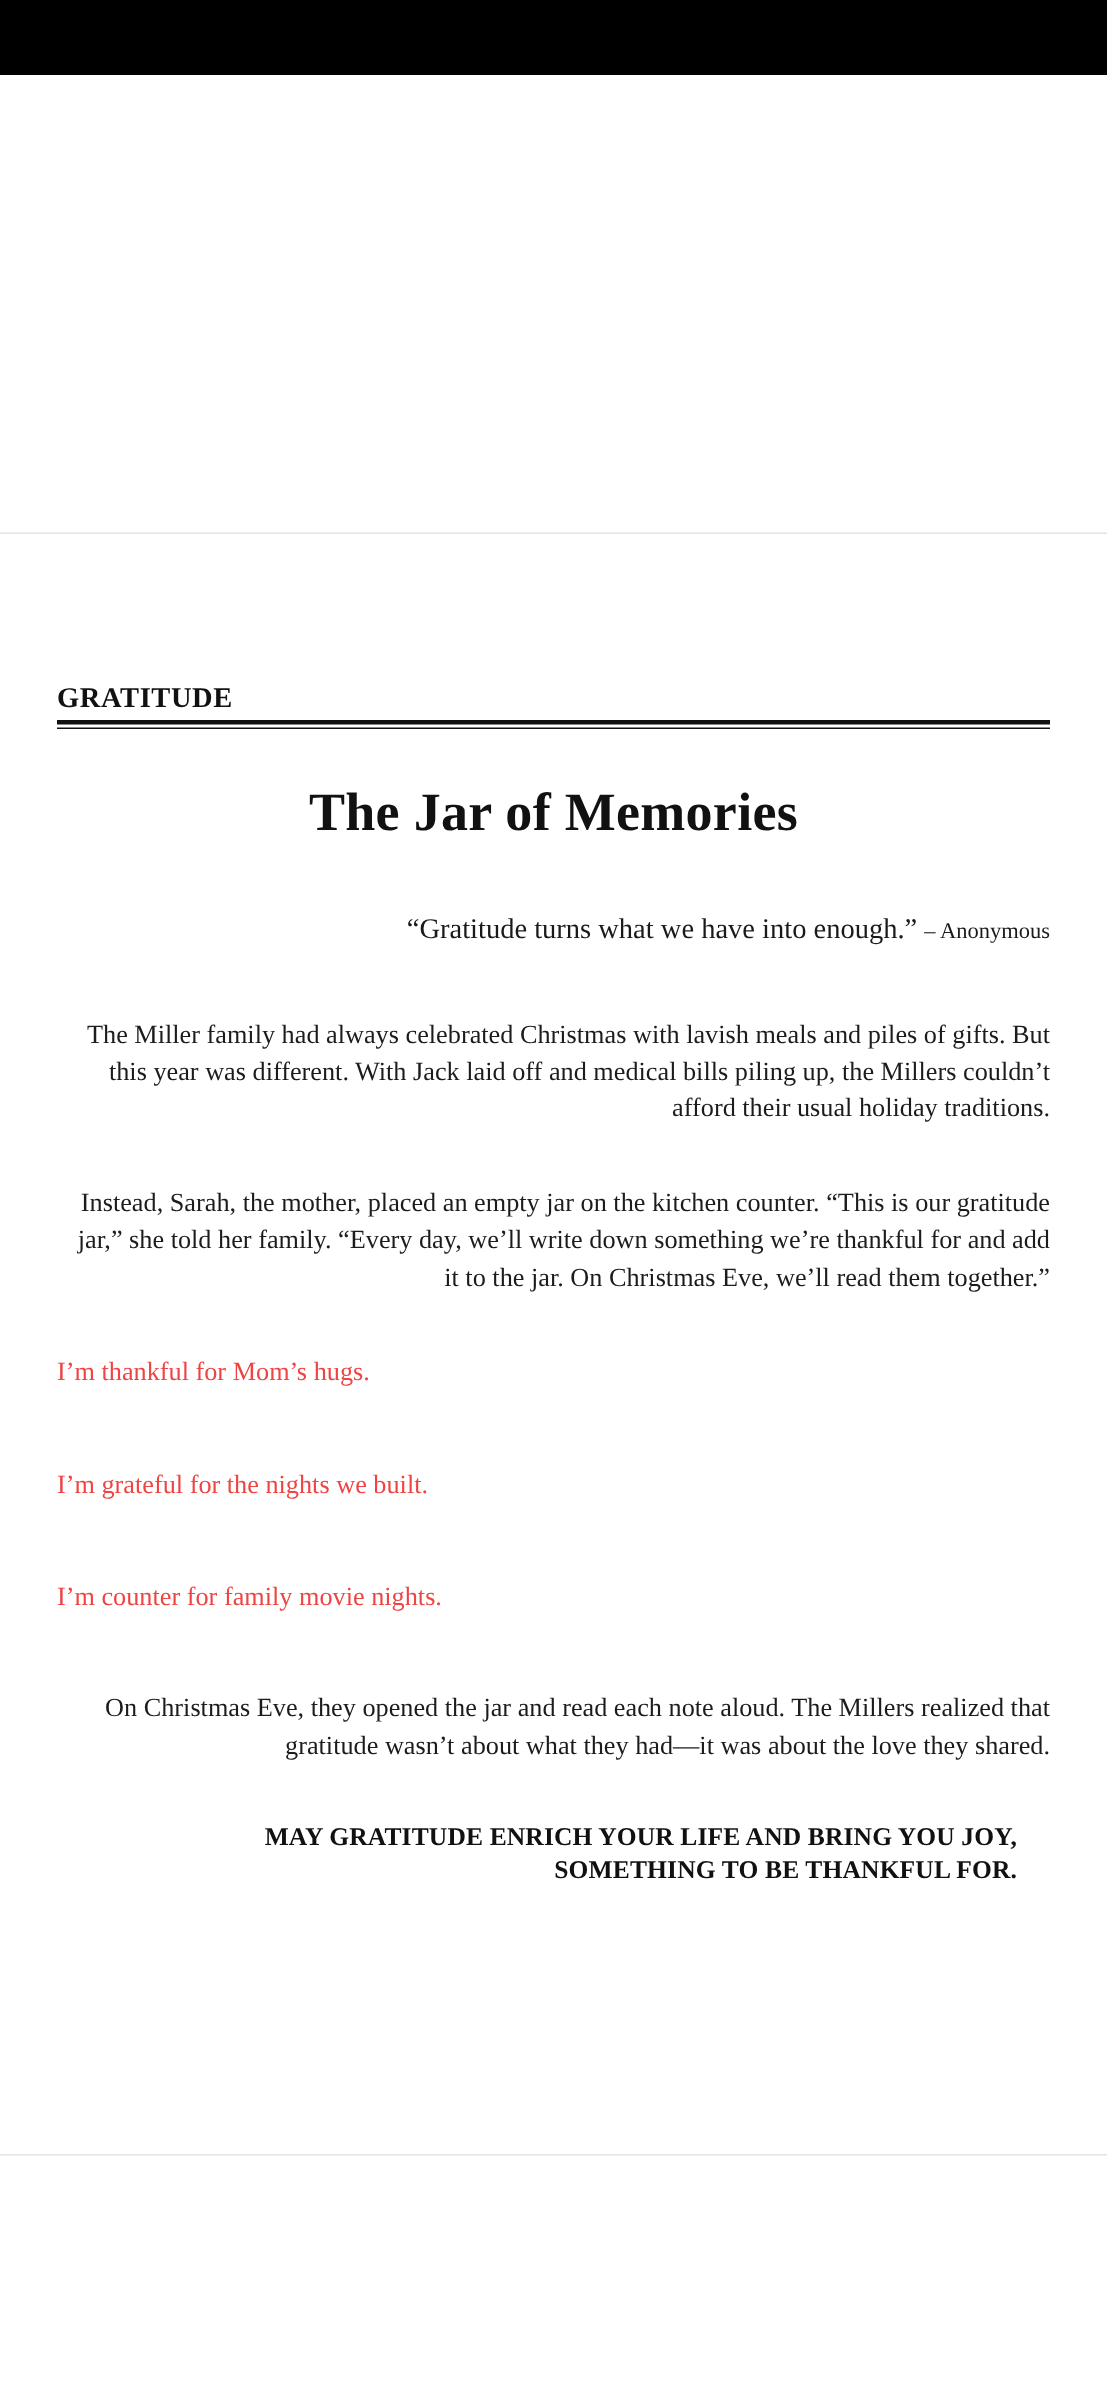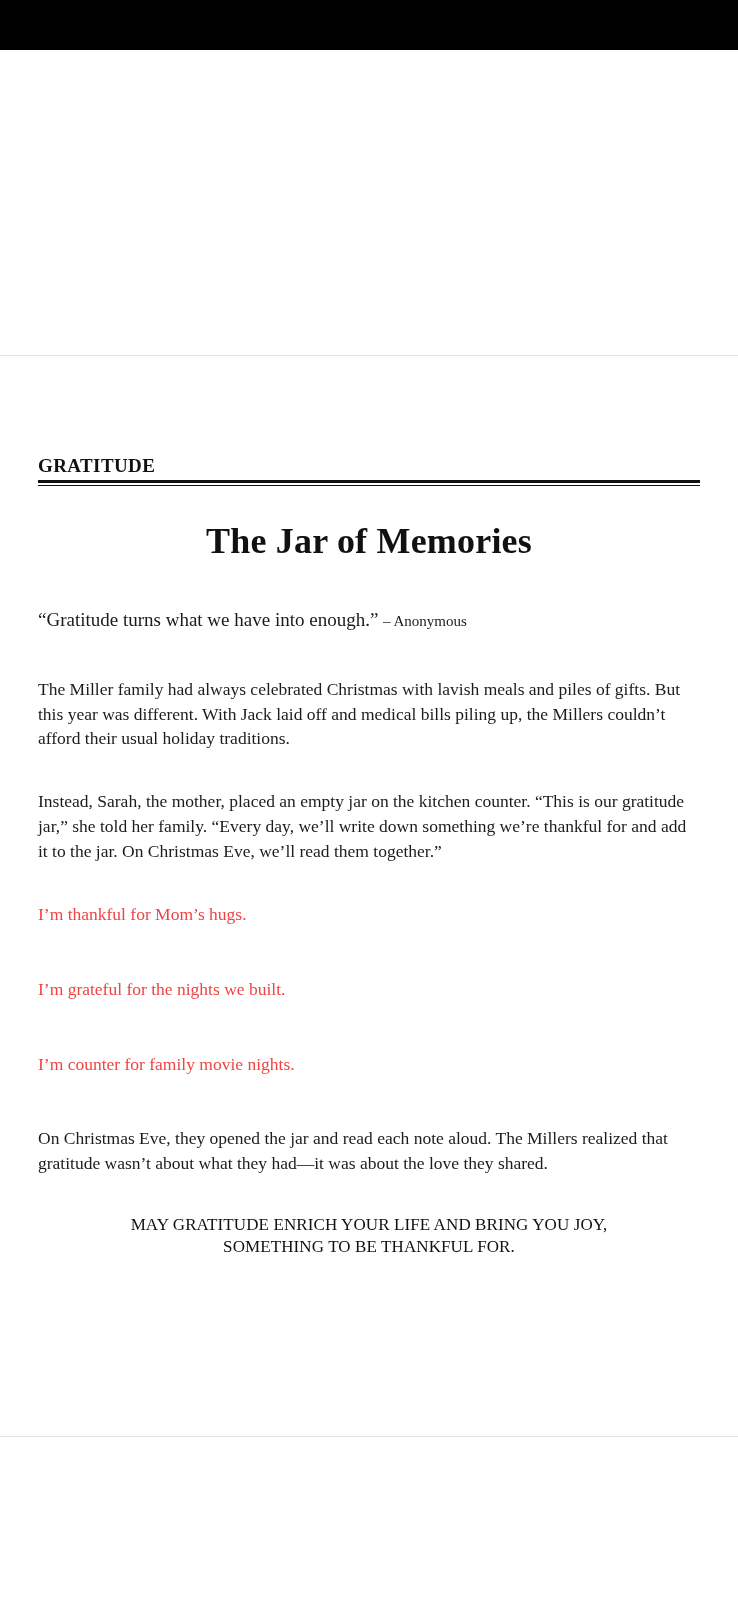--- a/index.html
+++ b/index.html
@@ -71,51 +71,51 @@
     font-weight: bold;
     font-size: 36px;
     color: #111111;
     letter-spacing: 0.2px;
     margin: 0 0 44px 0;
     line-height: 1.2;
   }
 
   
   .pull-quote {
-    text-align: left;
+    text-align: right;
     font-size: 19px;
     color: #1a1a1a;
     margin: 0 0 44px 0;
     line-height: 1.35;
   }
   .pull-quote .attribution {
     font-size: 15px;
   }
 
   
   .body-par {
     font-size: 17.5px;
     line-height: 1.42;
     color: #1c1c1c;
     margin: 0 0 38px 0;
-    text-align: left;
+    text-align: right;
   }
 
   
   .note-line {
     font-size: 17.5px;
     line-height: 1.42;
     color: #ef4444;
     margin: 0 0 50px 0;
   }
 
   
   .closing-block {
-    text-align: center;
-    font-weight: normal;
+    text-align: right;
+    font-weight: bold;
     font-size: 17px;
     line-height: 1.32;
     color: #111111;
     letter-spacing: 0.1px;
     margin: 14px 0 0 0;
     padding: 0 22px;
   }
   .closing-block .cl-line { display: block; }
 
   

